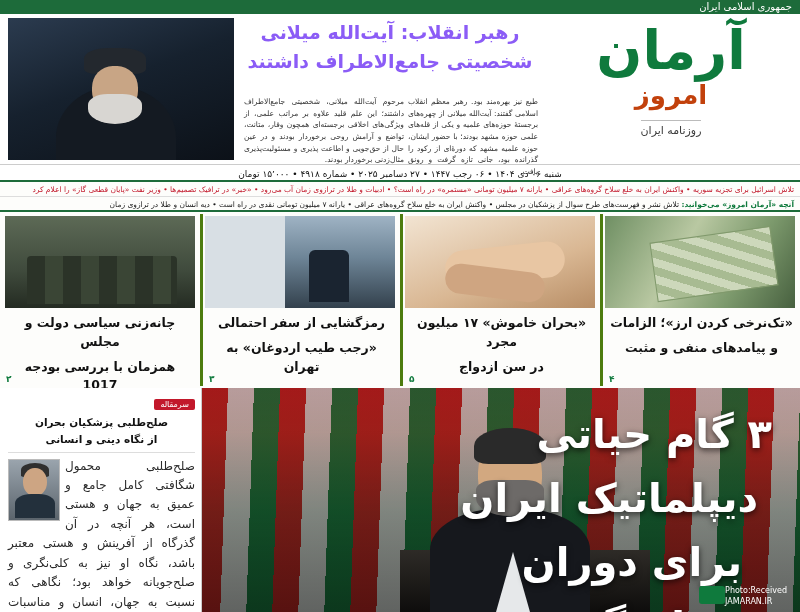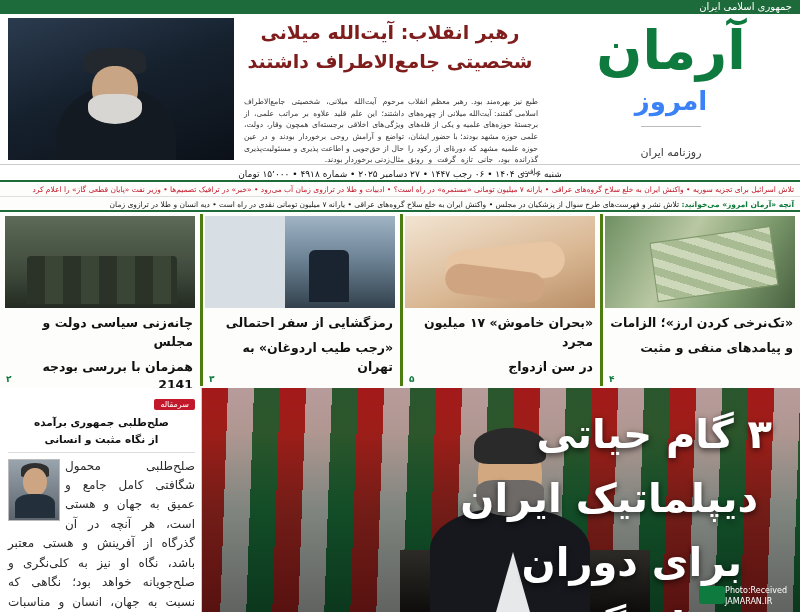--- a/index.html
+++ b/index.html
@@ -41,40 +41,40 @@
   .logo-title {
     font-size: 54px;
     font-weight: bold;
     color: #0f7a3d;
     line-height: 1;
     padding-top: 8px;
     letter-spacing: -2px;
   }
   .logo-sub {
     font-size: 26px;
-    color: #3b82f6;
-    font-weight: bold;
-    margin-top: 8px;
+    color: #c2410c;
+    font-weight: bold;
+    margin-top: 2px;
   }
   .logo-tag {
     font-size: 11px;
     color: #3a3a3a;
     margin-top: 10px;
     border-top: 1px solid #bbb;
     display: inline-block;
-    padding-top: 19px;
+    padding-top: 3px;
   }
   .headline-block {
     position: absolute; top: 18px; right: 260px;
     width: 300px;
   }
   .headline-main {
     font-size: 19px;
     font-weight: bold;
-    color: #7f1d1d;
+    color: #8b5cf6;
     line-height: 1.55;
     text-align: center;
   }
   .headline-body {
     position: absolute; top: 96px; right: 262px;
     width: 130px;
     font-size: 7.5px;
     line-height: 1.55;
     color: #333;
     text-align: justify;
@@ -172,21 +172,21 @@
     width: 190px; height: 92px;
     margin: 2px auto 0;
     position: relative;
     overflow: hidden;
   }
   .card-title {
     font-size: 12.5px;
     font-weight: bold;
     color: #111;
     line-height: 1.5;
-    text-align: right;
+    text-align: center;
     margin-top: 6px;
     padding: 0 2px;
   }
   .card-num {
     position: absolute; bottom: 2px; left: 6px;
     font-size: 9px; color: #0f7a3d; font-weight: bold;
   }
 
   
   .img-money { background: linear-gradient(120deg,#6f8f63,#b9c8a2 40%,#7d9a6d 70%,#47603f); }
@@ -375,21 +375,21 @@
       <div class="logo-title">آرمان</div>
       <div class="logo-sub">امروز</div>
       <div class="logo-tag">روزنامه ایران</div>
     </div>
 
     <div class="headline-block">
       <div class="headline-main">رهبر انقلاب: آیت‌الله میلانی</div>
       <div class="headline-main">شخصیتی جامع‌الاطراف داشتند</div>
     </div>
     <div class="headline-body">طبع نیز بهره‌مند بود. رهبر معظم انقلاب اسلامی گفتند: آیت‌الله میلانی از چهره‌های برجستهٔ حوزه‌های علمیه و یکی از قله‌های علمی حوزه مشهد بودند؛ با حضور ایشان، حوزه علمیه مشهد که دورهٔ‌ای از رکود را گذرانده بود، جانی تازه گرفت و رونق یافت.</div>
-    <div class="headline-body2">مرحوم آیت‌الله میلانی، شخصیتی جامع‌الاطراف داشتند؛ این علم قلید علاوه بر مراتب علمی، از ویژگی‌های اخلاقی برجسته‌ای همچون وقار، دولت، تواضع و آرامش روحی برخوردار بودند و در عین حال از حق‌جویی و اطاعت پذیری و مسئولیت‌پذیری مثال‌زدنی برخوردار بودند.</div>
+    <div class="headline-body2">مرحوم آیت‌الله میلانی، شخصیتی جامع‌الاطراف داشتند؛ این علم قلید علاوه بر مراتب علمی، از ویژگی‌های اخلاقی برجسته‌ای همچون وقار، متانت، تواضع و آرامش روحی برخوردار بودند و در عین حال از حق‌جویی و اطاعت پذیری و مسئولیت‌پذیری مثال‌زدنی برخوردار بودند.</div>
 
     <div class="leader-photo">
       <div class="robe"></div>
       <div class="turban"></div>
       <div class="face"></div>
       <div class="beard"></div>
     </div>
 
     <div class="date-bar">شنبه ۰۶ دی ۱۴۰۴ • ۰۶ رجب ۱۴۴۷ • ۲۷ دسامبر ۲۰۲۵ • شماره ۴۹۱۸ • ۱۵٬۰۰۰ تومان</div>
   </div>
@@ -419,21 +419,21 @@
     <div class="card">
       <div class="card-img img-plane"></div>
       <div class="card-title">رمزگشایی از سفر احتمالی</div>
       <div class="card-title">«رجب طیب اردوغان» به تهران</div>
       <div class="card-num">۳</div>
     </div>
 
     <div class="card">
       <div class="card-img img-parl"></div>
       <div class="card-title">چانه‌زنی سیاسی دولت و مجلس</div>
-      <div class="card-title">همزمان با بررسی بودجه 2141</div>
+      <div class="card-title">همزمان با بررسی بودجه 1017</div>
       <div class="card-num">۲</div>
     </div>
 
   </div>
 
   <div class="bigphoto">
     <div class="flags"></div>
     <div class="flags-shade"></div>
 
     <div class="podium"></div>
@@ -456,22 +456,22 @@
       <div style="color:#fff;font-size:8px;line-height:1.35;">
         <div>Photo:Received</div>
         <div>JAMARAN.IR</div>
       </div>
     </div>
   </div>
 
   <div class="editorial">
     <span class="ed-kicker">سرمقاله</span>
     <div class="ed-title">
-      <div>صلح‌طلبی جمهوری برآمده</div>
-      <div>از نگاه مثبت و انسانی</div>
+      <div>صلح‌طلبی پزشکیان بحران</div>
+      <div>از نگاه دینی و انسانی</div>
     </div>
     <div class="ed-body">
       <span class="ed-portrait">
         <span class="p-hair"></span>
         <span class="p-head"></span>
         <span class="p-body"></span>
       </span>
       <span>صلح‌طلبی محمول شگافتی کامل جامع و عمیق به جهان و هستی است، هر آنچه در آن گذرگاه از آفرینش و هستی معتبر باشد، نگاه او نیز به کلی‌نگری و صلح‌جویانه خواهد بود؛ نگاهی که نسبت به جهان، انسان و مناسبات انسانی رویکردی اخلاقی و همه‌جانبه دارد. در عین انسانی، همه آینده دارد که ایستاده و مصاحبت بزرگ تاریخ. هرچه نگاه جهان‌شمول‌تر و به انسان و هستی دامنه‌دارتر باشد، انعطاف و صلح‌طلبی عمل کردن و همواره در پی آرمان جهان رفاه بشریت و نمای امنیت و معرفتی است. این نگاه، متأثر از تعالیم نبوی و علوی و آموزه‌های دینی است که انسان را محور قرار می‌دهد و صلح را به عنوان مسیری برای تحقق عدالت و کرامت بشری می‌شناسد.</span>
     </div>
     <div class="ed-cap">محمدصادق جوادی حصار</div>

